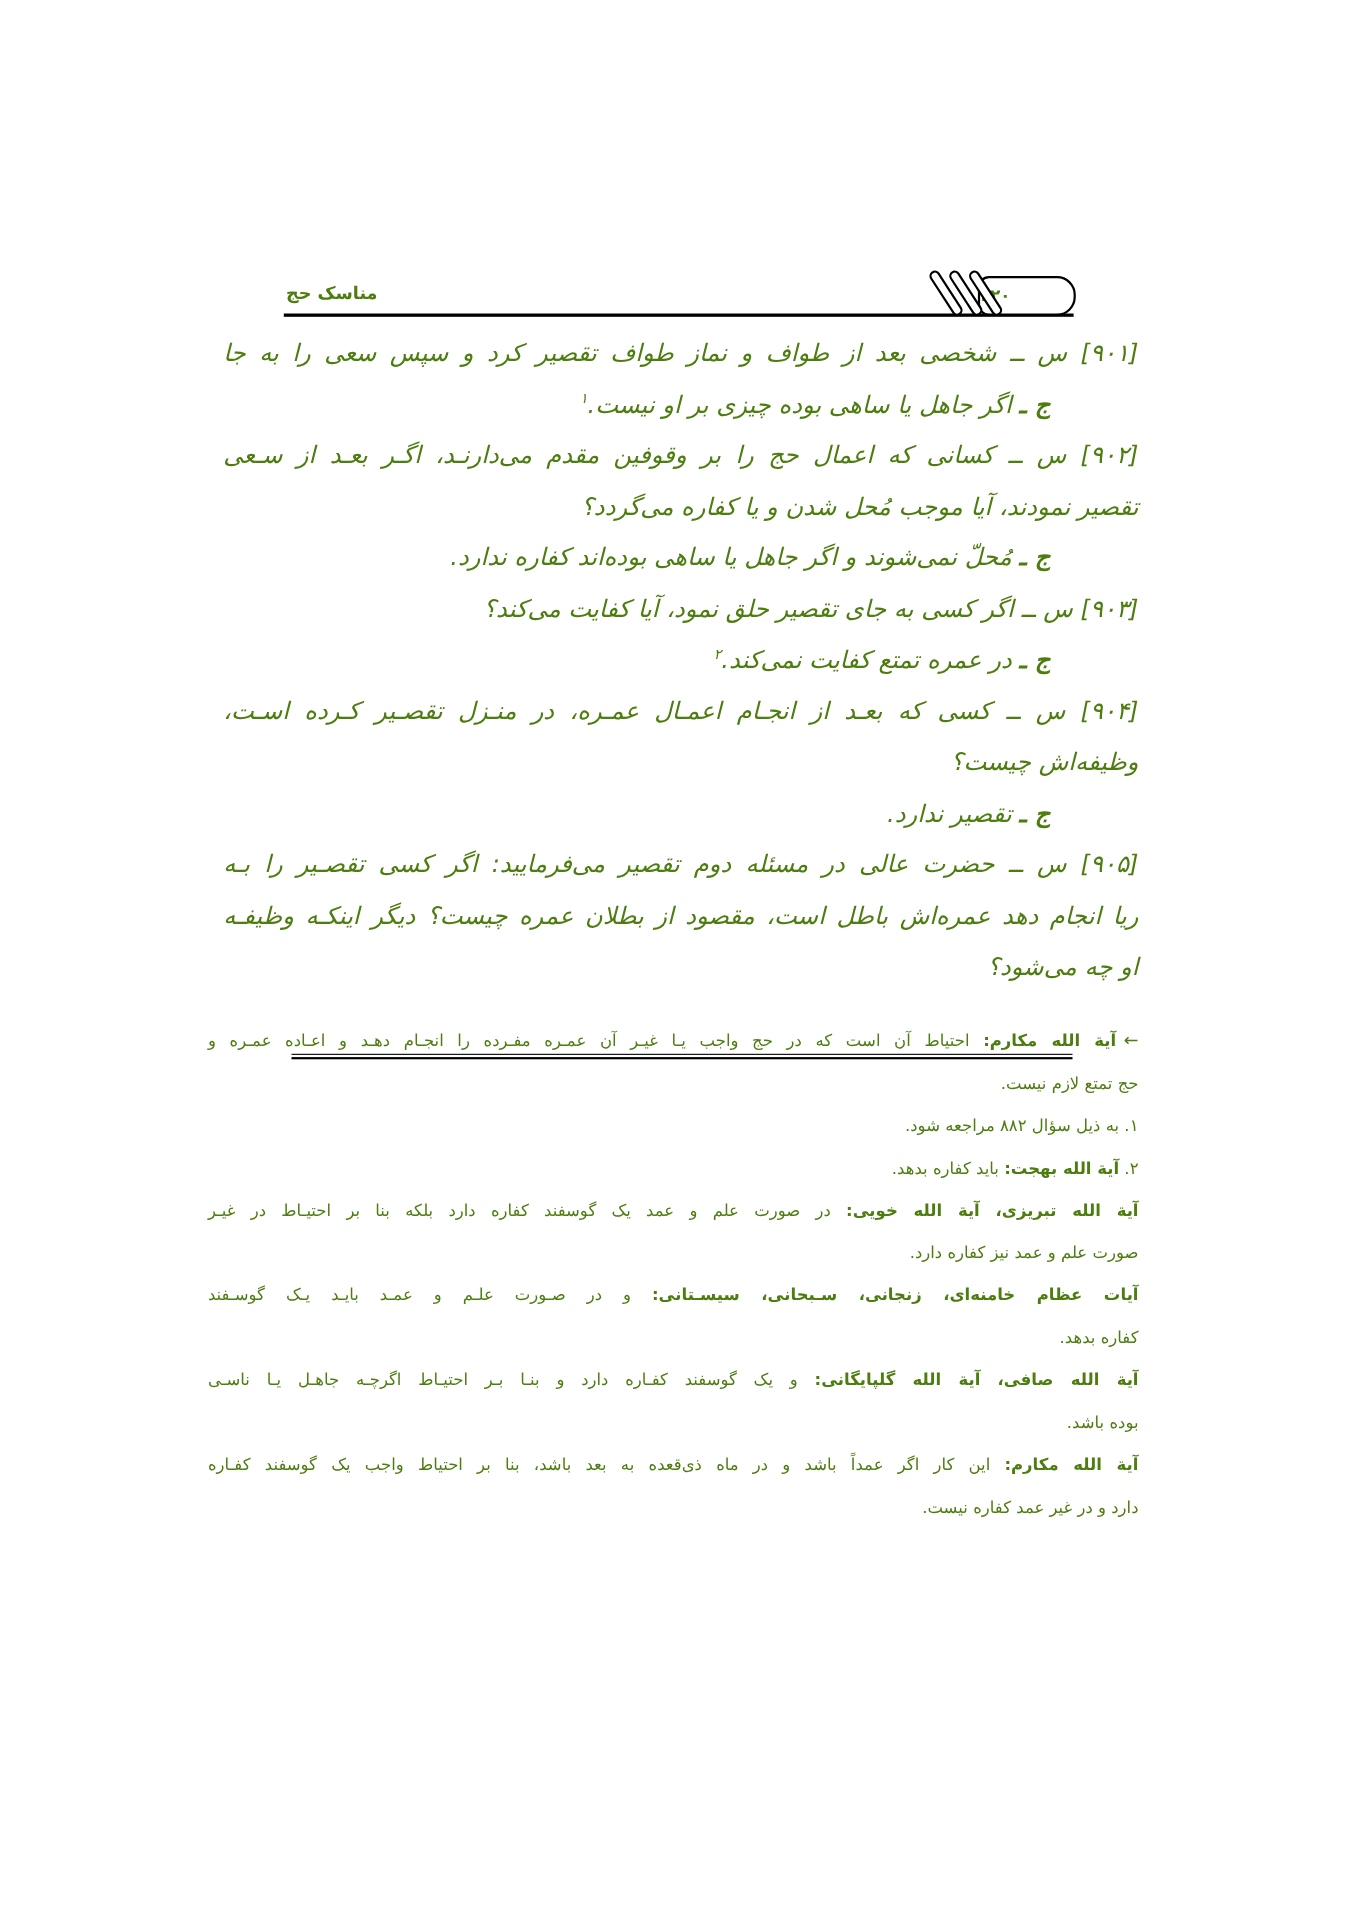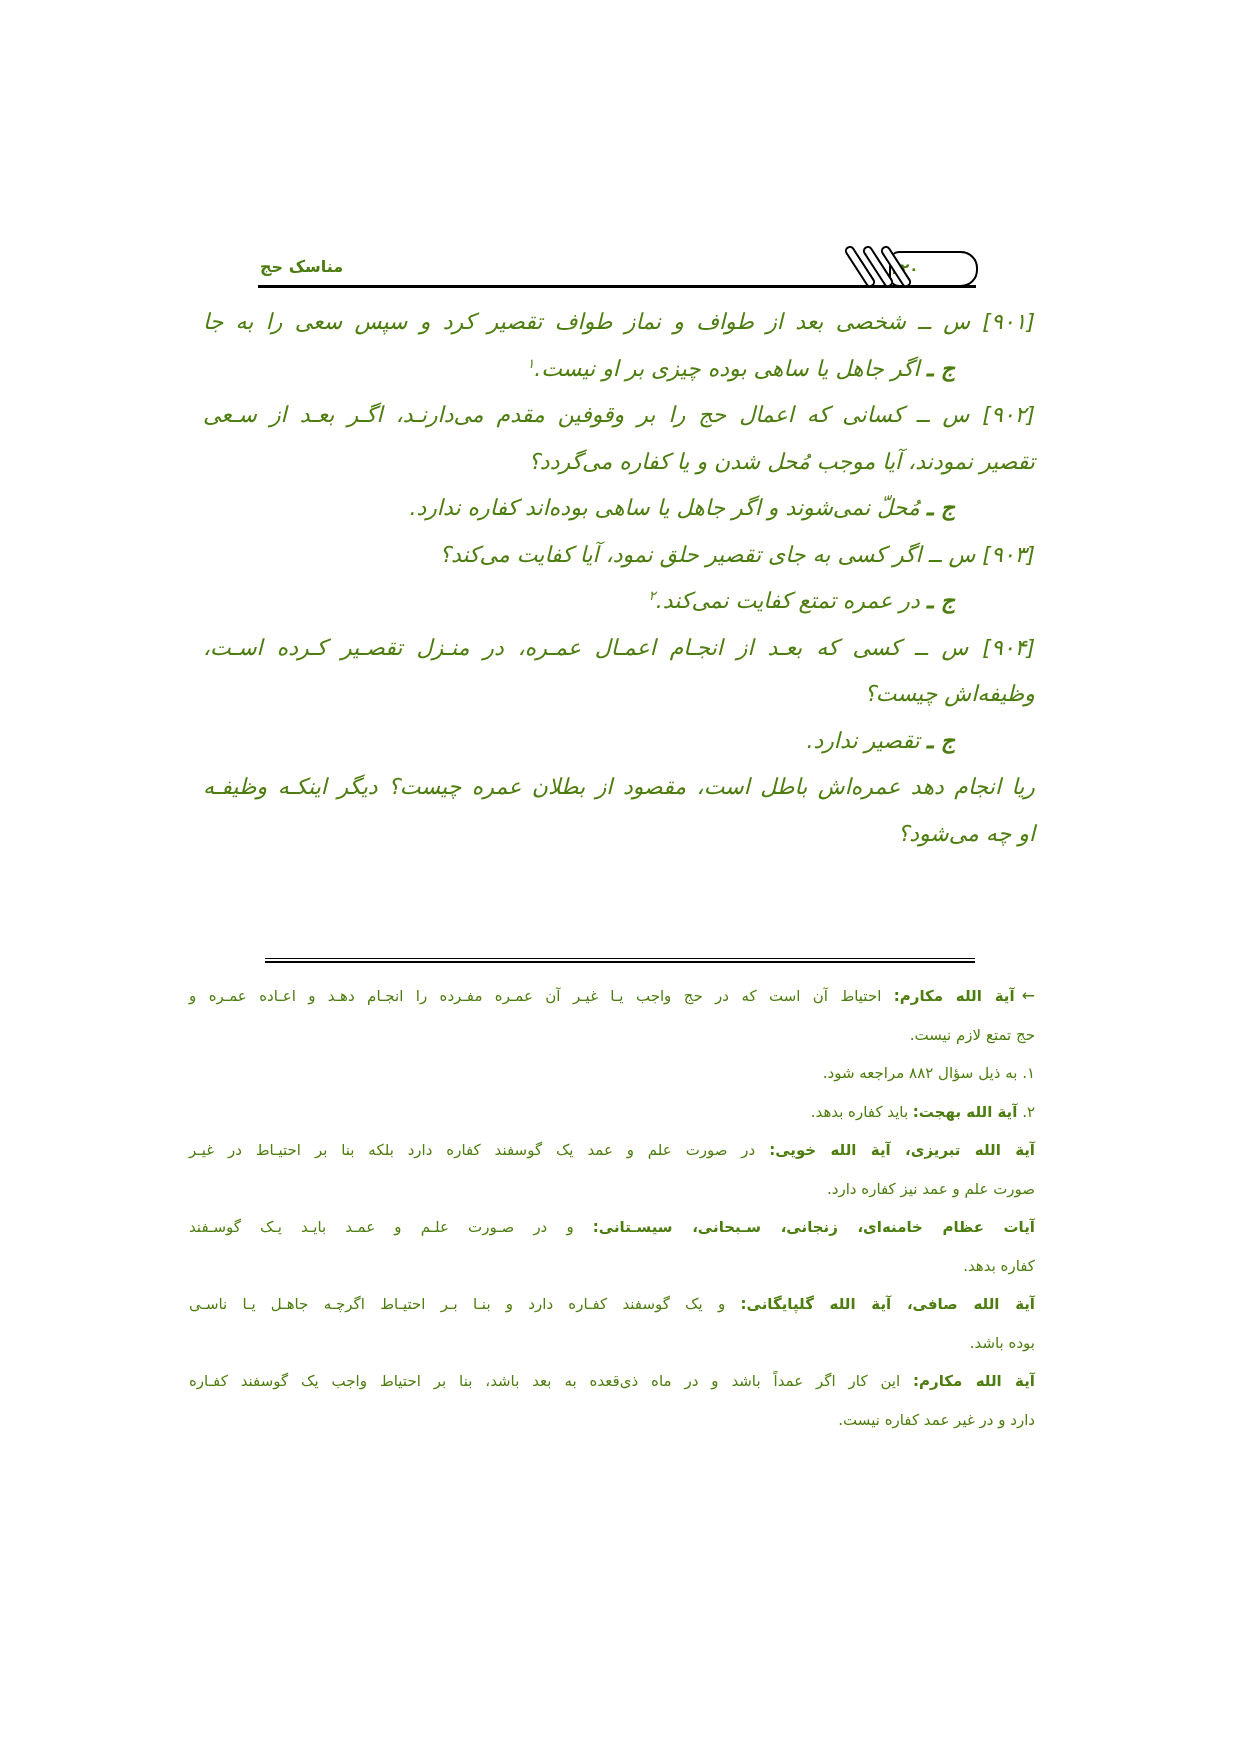--- a/index.html
+++ b/index.html
@@ -47,21 +47,21 @@
   .body-block p.ans { padding-right:80px; }
   .fn-ref { font-size:13px; vertical-align:super; line-height:0; }
 
   
   .fn-sep {
     position:absolute; left:265px; top:958px; width:710px; height:2px;
     border-top:1.2px solid #000; border-bottom:2.4px solid #000;
     box-sizing:content-box; background:#fff;
   }
   .fn-block {
-    position:absolute; right:204px; top:977px; width:846px;
+    position:absolute; right:204px; top:927px; width:846px;
     direction:rtl; text-align:right;
     font-size:15px; line-height:38.5px;
   }
   .fn-block p { margin:0; white-space:nowrap; }
   .fn-block p.j { white-space:normal; text-align:justify; text-align-last:justify; }
   .arr { margin-left:7px; font-size:16px; }
   b { font-weight:bold; }
 </style>
 </head>
 <body>
@@ -81,20 +81,21 @@
     <p class="q j"><span>[۹۰۱] س ــ شخصی بعد از طواف و نماز طواف تقصیر کرد و سپس سعی را به جا</span></p>
     <p class="ans"><b>ج ـ</b><span> اگر جاهل یا ساهی بوده چیزی بر او نیست.</span><sup class="fn-ref">۱</sup></p>
     <p class="q j"><span>[۹۰۲] س ــ کسانی که اعمال حج را بر وقوفین مقدم می‌دارنـد، اگـر بعـد از سـعی</span></p>
     <p class="q"><span>تقصیر نمودند، آیا موجب مُحل شدن و یا کفاره می‌گردد؟</span></p>
     <p class="ans"><b>ج ـ</b><span> مُحلّ نمی‌شوند و اگر جاهل یا ساهی بوده‌اند کفاره ندارد.</span></p>
     <p class="q"><span>[۹۰۳] س ــ اگر کسی به جای تقصیر حلق نمود، آیا کفایت می‌کند؟</span></p>
     <p class="ans"><b>ج ـ</b><span> در عمره تمتع کفایت نمی‌کند.</span><sup class="fn-ref">۲</sup></p>
     <p class="q j"><span>[۹۰۴] س ــ کسی که بعـد از انجـام اعمـال عمـره، در منـزل تقصـیر کـرده اسـت،</span></p>
     <p class="q"><span>وظیفه‌اش چیست؟</span></p>
     <p class="ans"><b>ج ـ</b><span> تقصیر ندارد.</span></p>
+    <p class="q j"><span>[۹۰۵] س ــ حضرت عالی در مسئله دوم تقصیر می‌فرمایید: اگر کسی تقصـیر را بـه</span></p>
     <p class="q j"><span>ریا انجام دهد عمره‌اش باطل است، مقصود از بطلان عمره چیست؟ دیگر اینکـه وظیفـه</span></p>
     <p class="q"><span>او چه می‌شود؟</span></p>
   </div>
 
   <div class="fn-sep"></div>
 
   <div class="fn-block">
     <p class="j"><span class="arr">←</span><b>آیة الله مکارم:</b><span> احتیاط آن است که در حج واجب یـا غیـر آن عمـره مفـرده را انجـام دهـد و اعـاده عمـره و</span></p>
     <p><span>حج تمتع لازم نیست.</span></p>
     <p><span>۱. </span><span>به ذیل سؤال ۸۸۲ مراجعه شود.</span></p>

